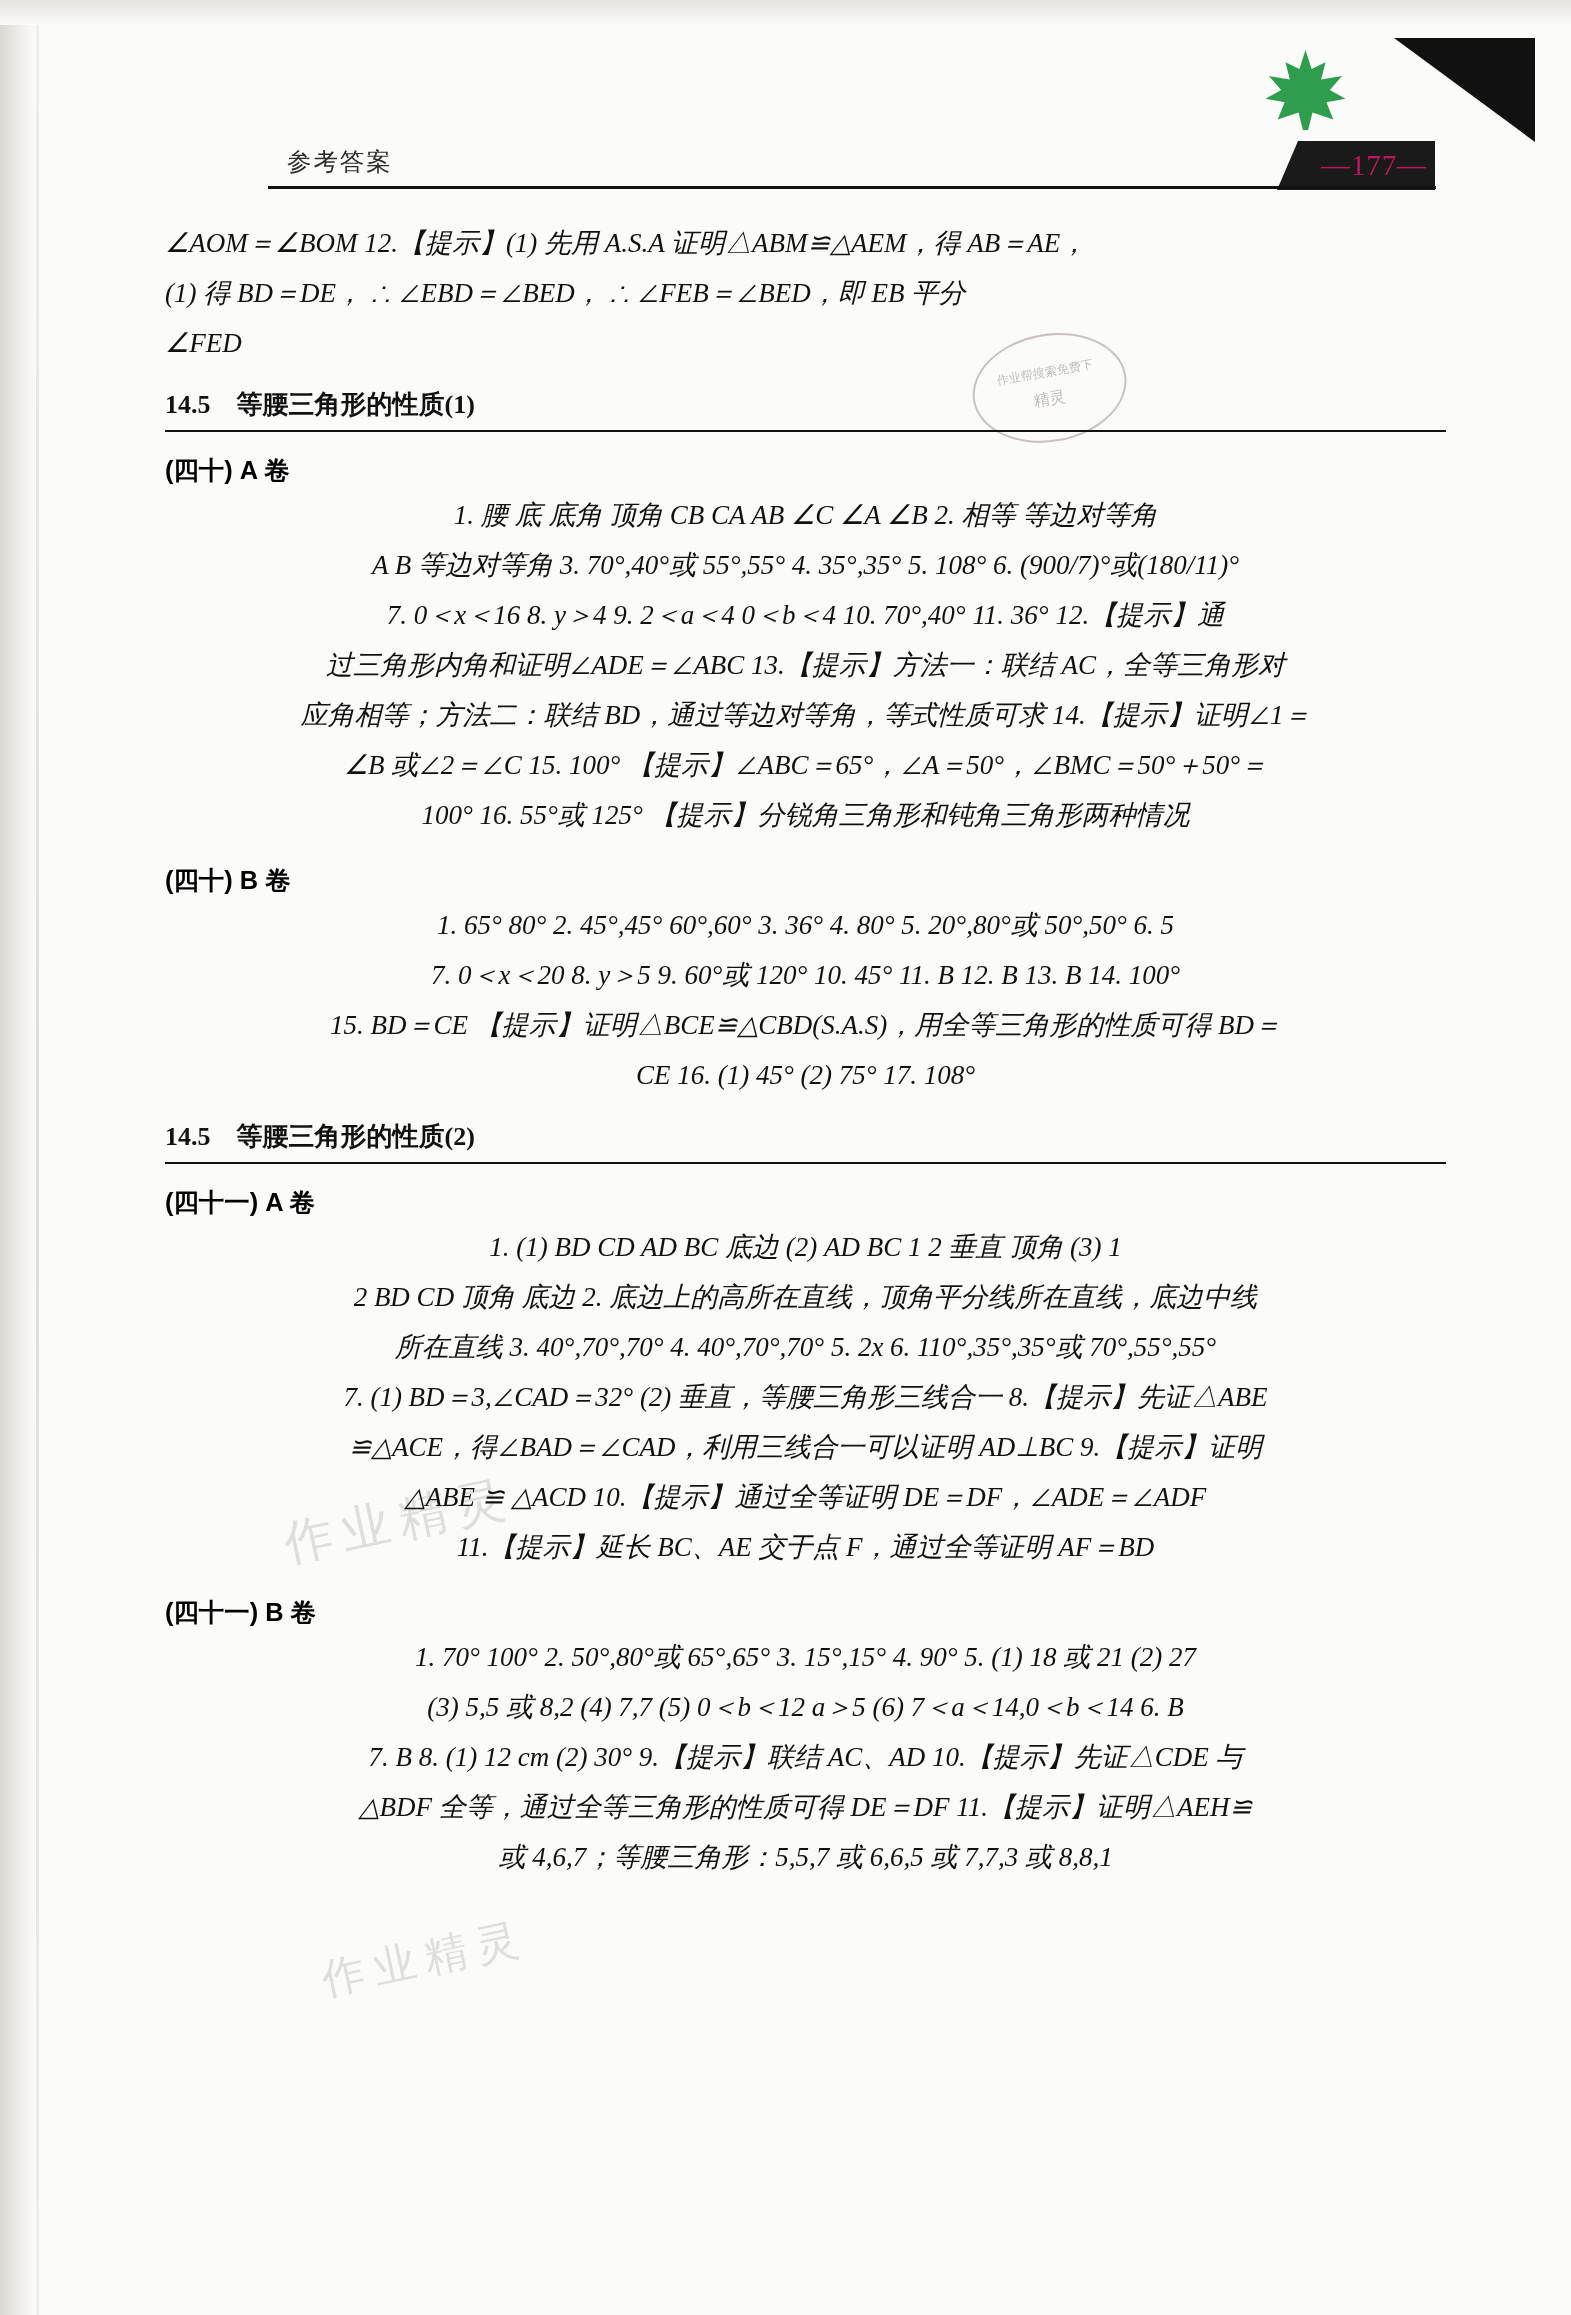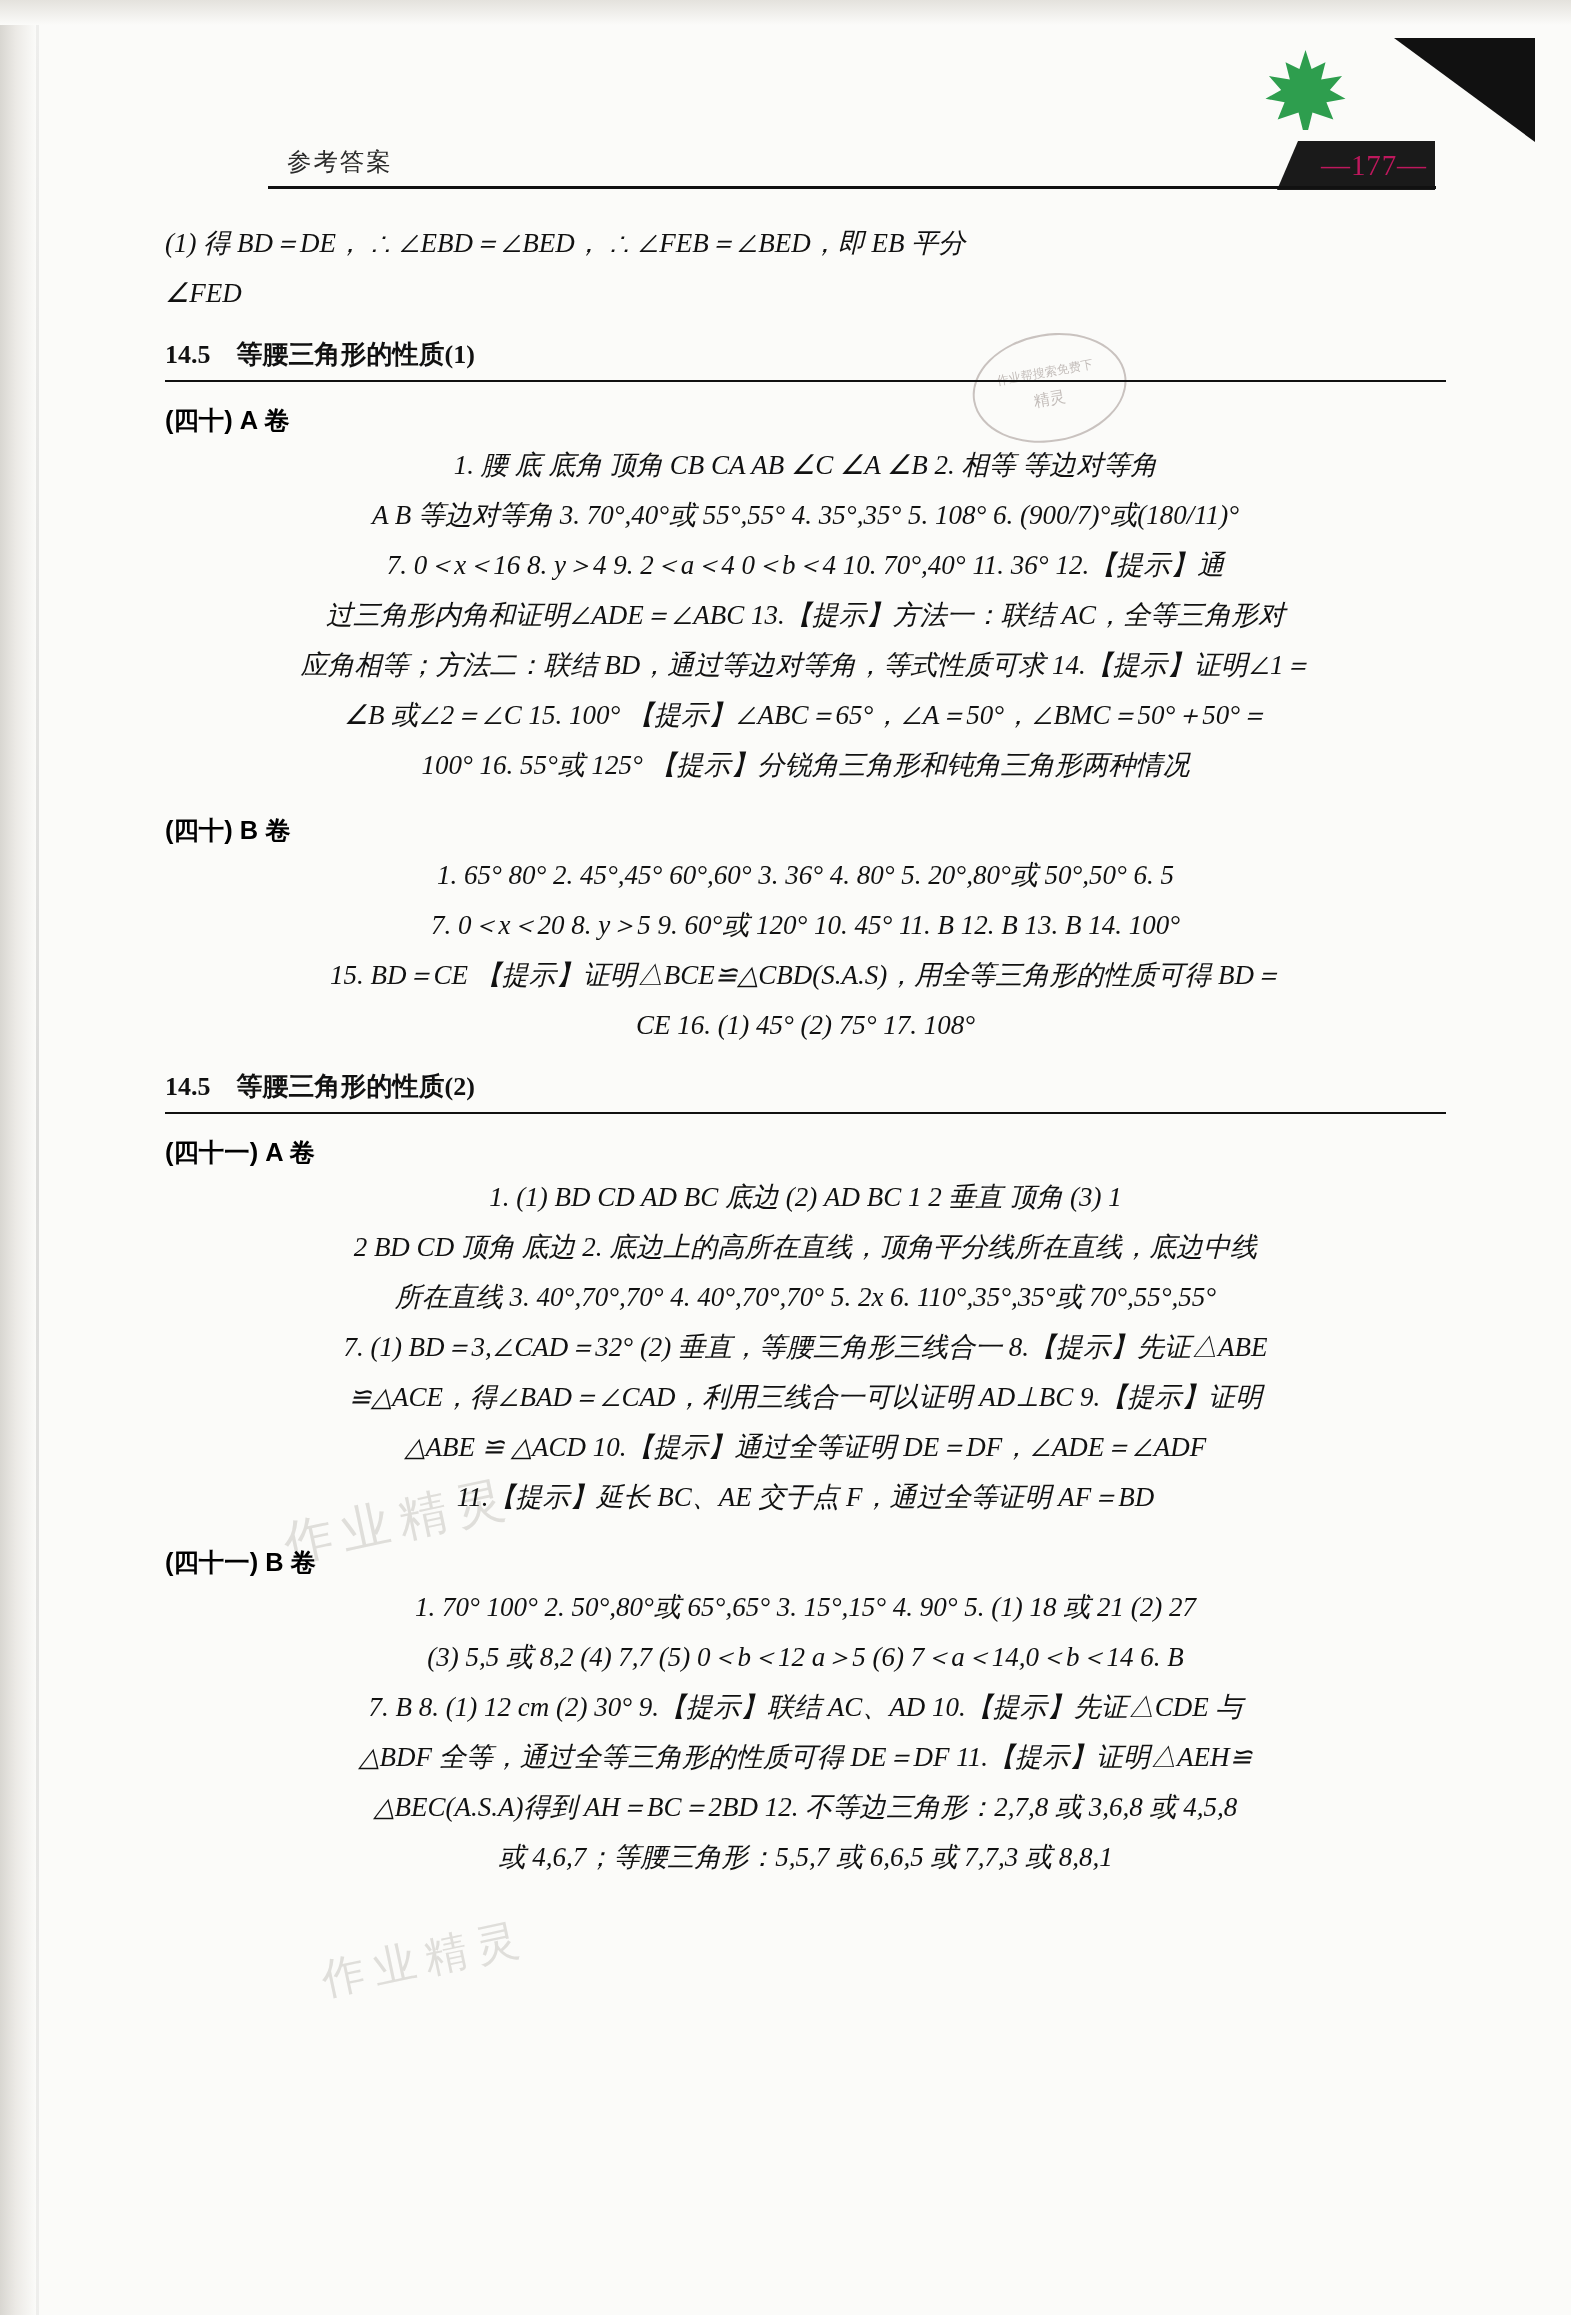--- a/index.html
+++ b/index.html
@@ -157,20 +157,21 @@
     <div class="stamp-oval"></div>
     <div class="stamp-line" style="top:30px;">作业帮搜索免费下</div>
     <div class="stamp-line" style="top:55px; font-size:16px;">精灵</div>
   </div>
 
   <div class="wm" style="left:282px; top:1488px;">作业精灵</div>
   <div class="wm wm2" style="left:320px; top:1930px;">作业精灵</div>
 
   <div class="content">
 
+    <div class="line ital">∠AOM＝∠BOM   12.【提示】(1) 先用 A.S.A 证明△ABM≌△AEM，得 AB＝AE，</div>
     <div class="line ital">(1) 得 BD＝DE， ∴ ∠EBD＝∠BED， ∴ ∠FEB＝∠BED，即 EB 平分</div>
     <div class="line ital">∠FED</div>
 
     <div class="sec secline">
       <span class="num">14.5</span><span>等腰三角形的性质(1)</span>
     </div>
 
     <div class="subhead">(四十) A 卷</div>
     <div class="body-block">
       <div class="line ital">1. 腰  底  底角  顶角   CB   CA   AB   ∠C  ∠A   ∠B   2. 相等   等边对等角</div>
@@ -204,19 +205,18 @@
       <div class="line ital">△ABE ≌ △ACD   10.【提示】通过全等证明 DE＝DF，∠ADE＝∠ADF</div>
       <div class="line ital">11.【提示】延长 BC、AE 交于点 F，通过全等证明 AF＝BD</div>
     </div>
 
     <div class="subhead">(四十一) B 卷</div>
     <div class="body-block">
       <div class="line ital">1. 70°   100°   2. 50°,80°或 65°,65°   3. 15°,15°   4. 90°   5. (1) 18 或 21   (2) 27</div>
       <div class="line ital">(3) 5,5 或 8,2   (4) 7,7   (5) 0＜b＜12   a＞5   (6) 7＜a＜14,0＜b＜14   6. B</div>
       <div class="line ital">7. B   8. (1) 12 cm   (2) 30°   9.【提示】联结 AC、AD   10.【提示】先证△CDE 与</div>
       <div class="line ital">△BDF 全等，通过全等三角形的性质可得 DE＝DF   11.【提示】证明△AEH≌</div>
-      <div class="line ital">△BEC(A.S.A)得到 AH＝BC＝2BD   12. 不等边三角形：2,7,8 或 3,6,8 或 4,5,8</div>
       <div class="line ital">或 4,6,7；等腰三角形：5,5,7 或 6,6,5 或 7,7,3 或 8,8,1</div>
     </div>
 
   </div>
 </div>
 
 
 </body></html>

